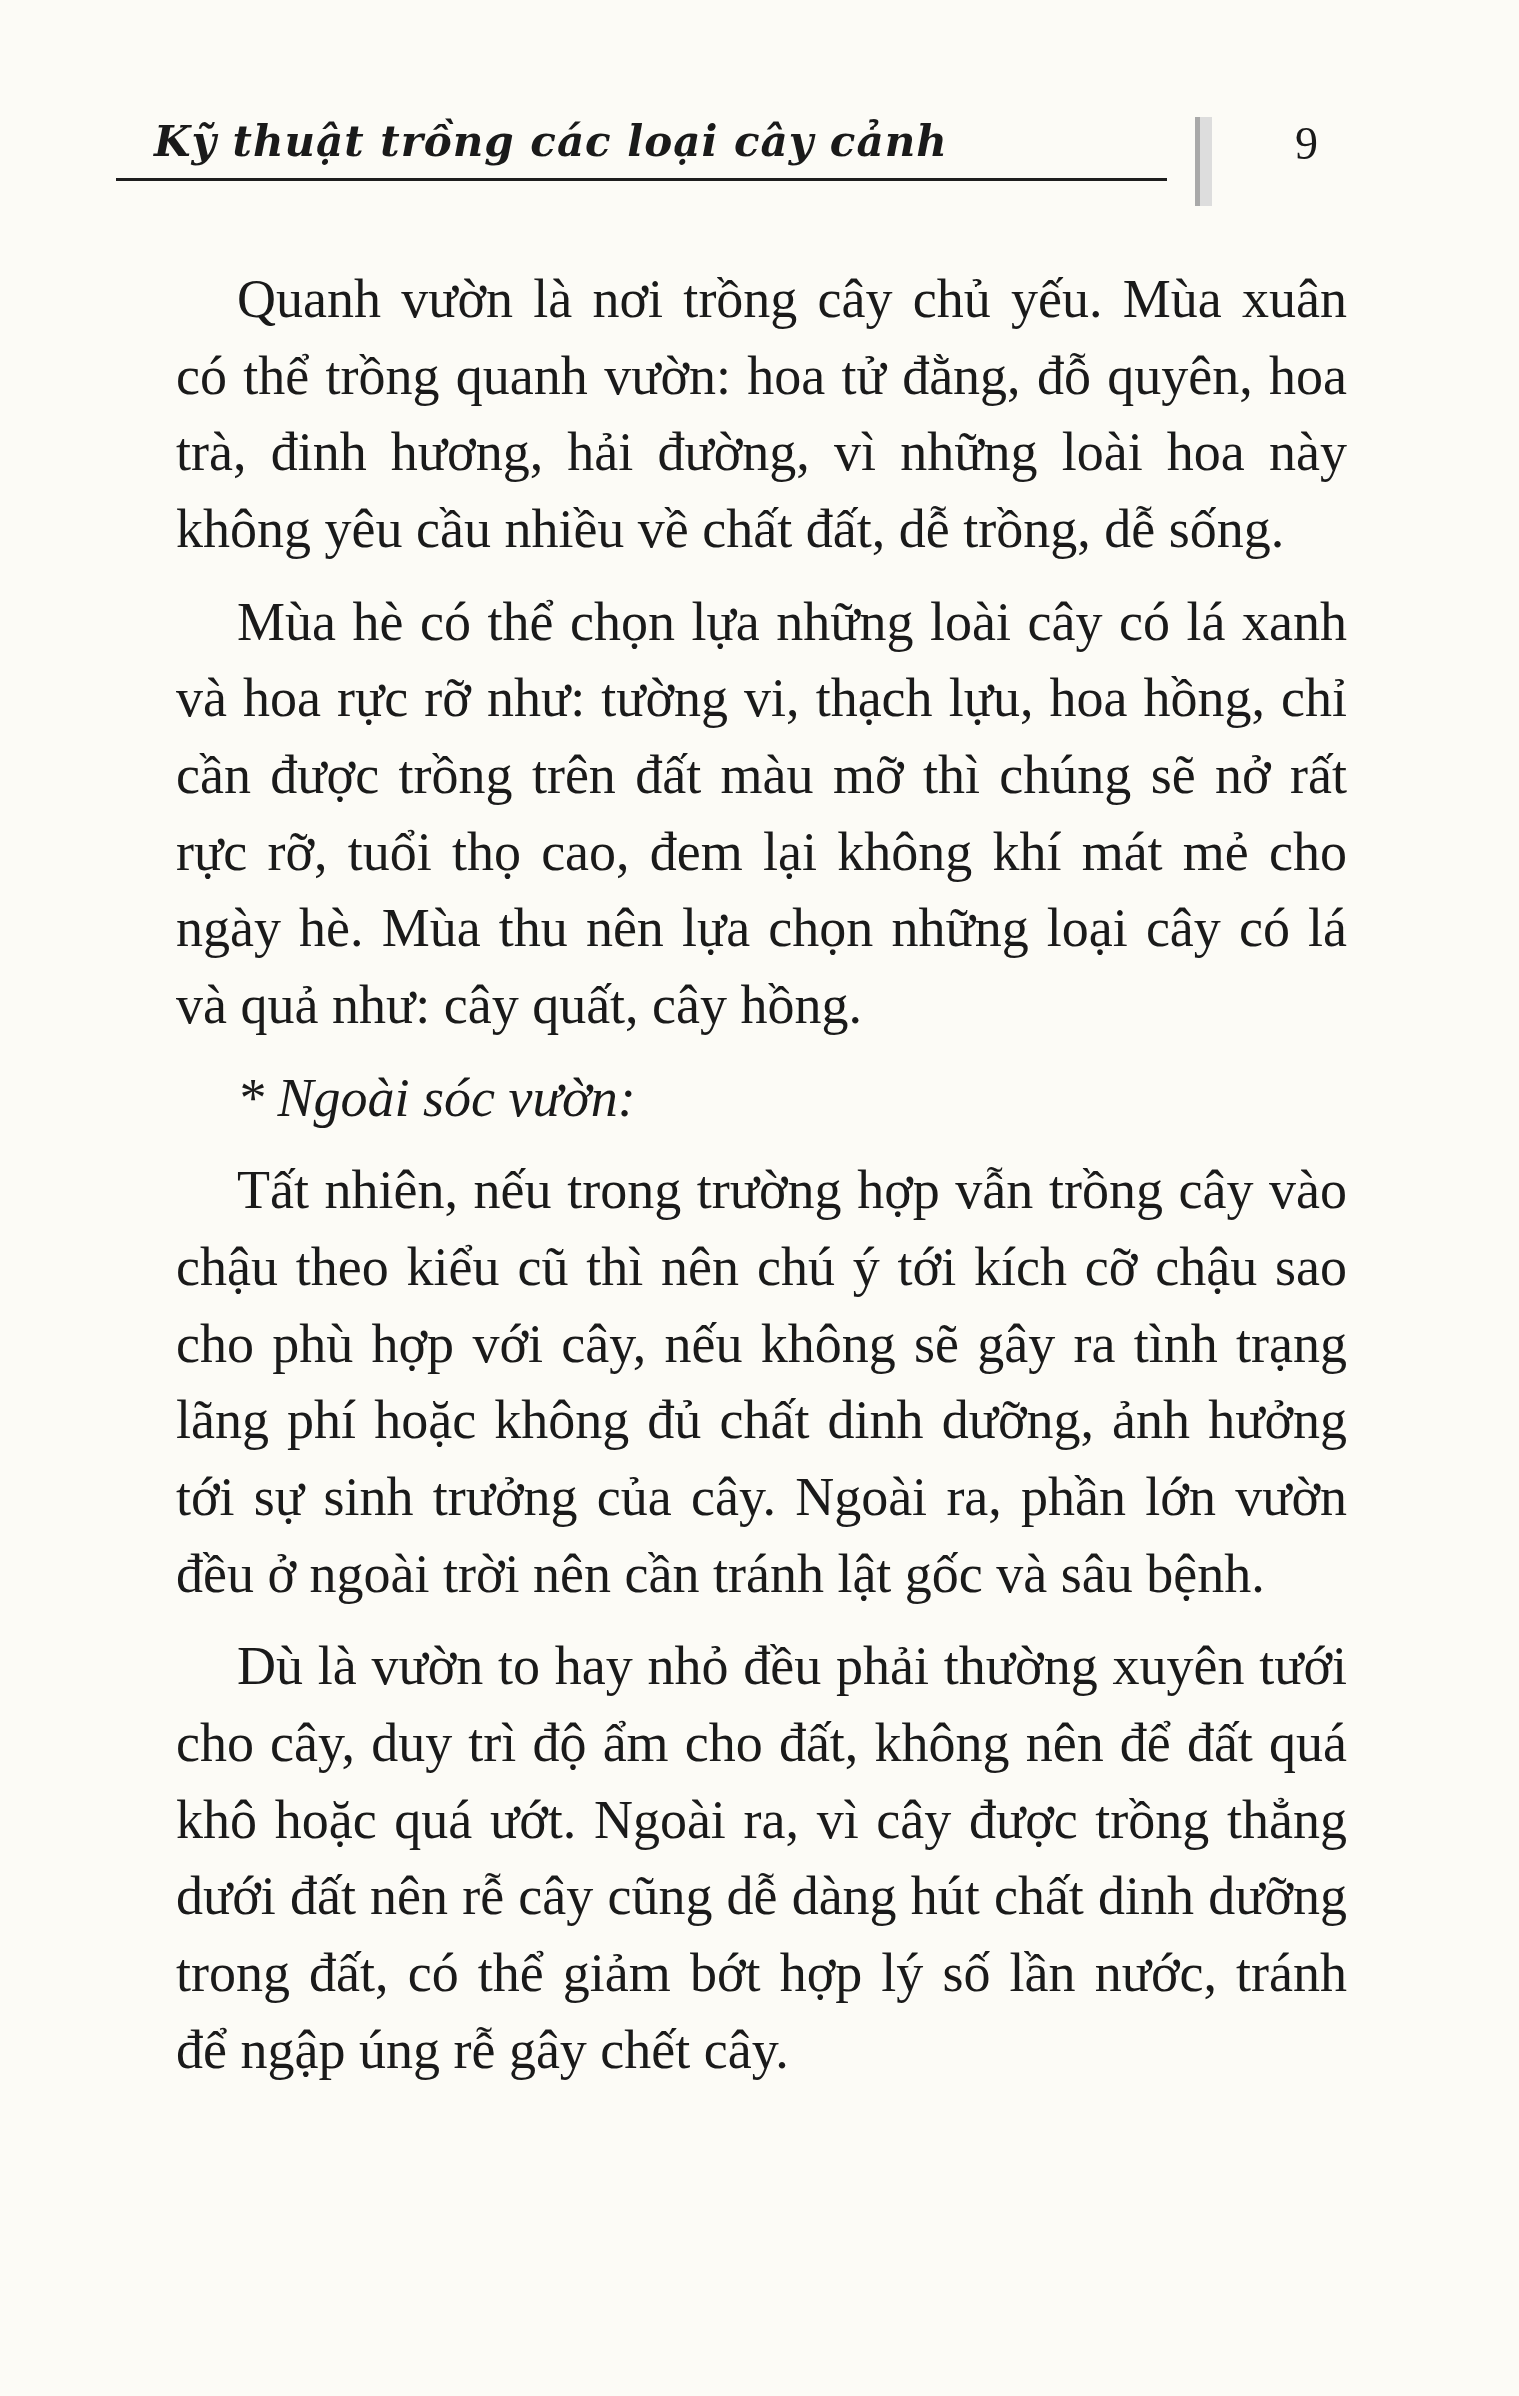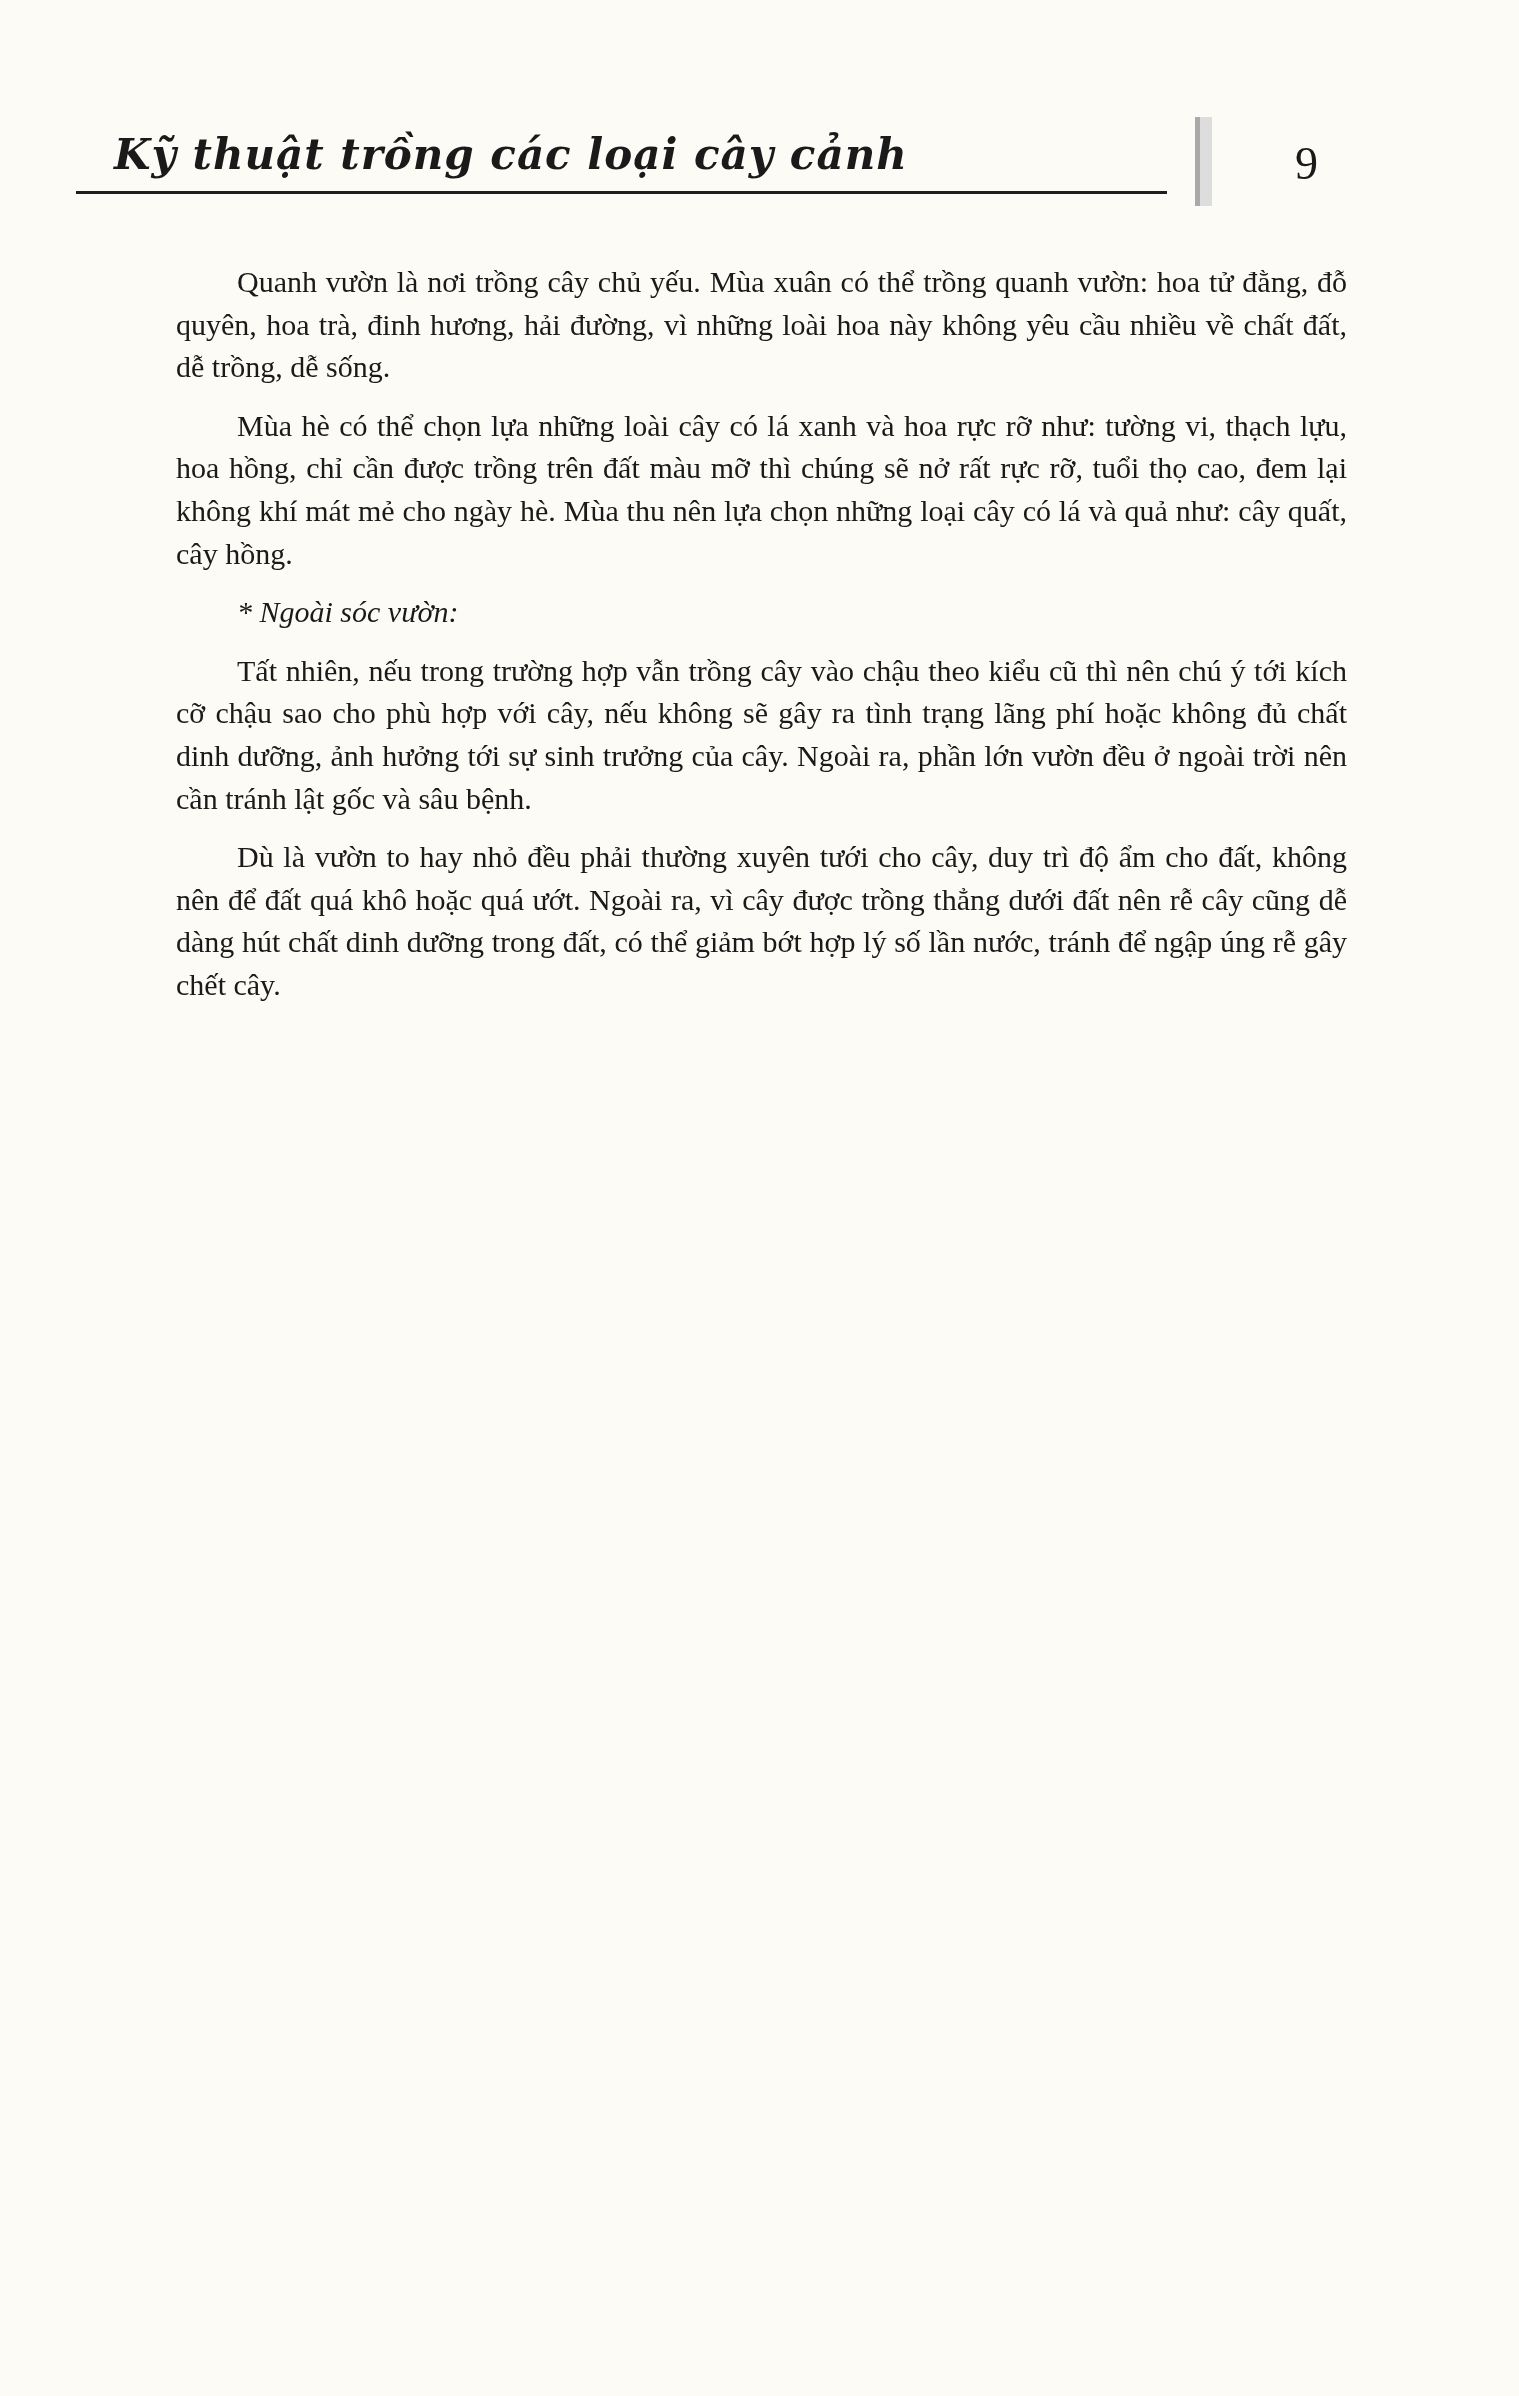--- a/index.html
+++ b/index.html
@@ -13,22 +13,22 @@
     margin: 0 auto;
     background: var(--background, #fcfbf6);
     color: var(--text, #1a1a1a);
     font-family: "Liberation Serif", "DejaVu Serif", serif;
     overflow: hidden;
   }
 
   
   .page-header {
     display: flex;
-    align-items: flex-end;
-    padding: 0 139px 0 76px;
+    align-items: flex-start;
+    padding: 0 139px 0 116px;
     margin-top: 117px;
     gap: 20px;
   }
   .header-rule {
     flex: 1;
     border-bottom: 3px solid var(--rule, #1e1e1e);
     padding: 0 0 12px 38px;
     white-space: nowrap;
   }
   .header-title {
@@ -52,21 +52,21 @@
     flex: 0 0 149px;
     text-align: center;
     font-size: 46px;
     padding-bottom: 4px;
     font-family: "Liberation Serif", "DejaVu Serif", serif;
   }
 
   
   .page-body {
     margin: 67px 173px 0 176px;
-    font-size: 30px;
+    font-size: 54px;
     line-height: 1.42;
     text-align: justify;
     text-justify: inter-word;
   }
   .page-body p {
     margin: 0 0 16px 0;
     text-indent: 61px;
   }
   .page-body p.subheading {
     font-style: italic;

